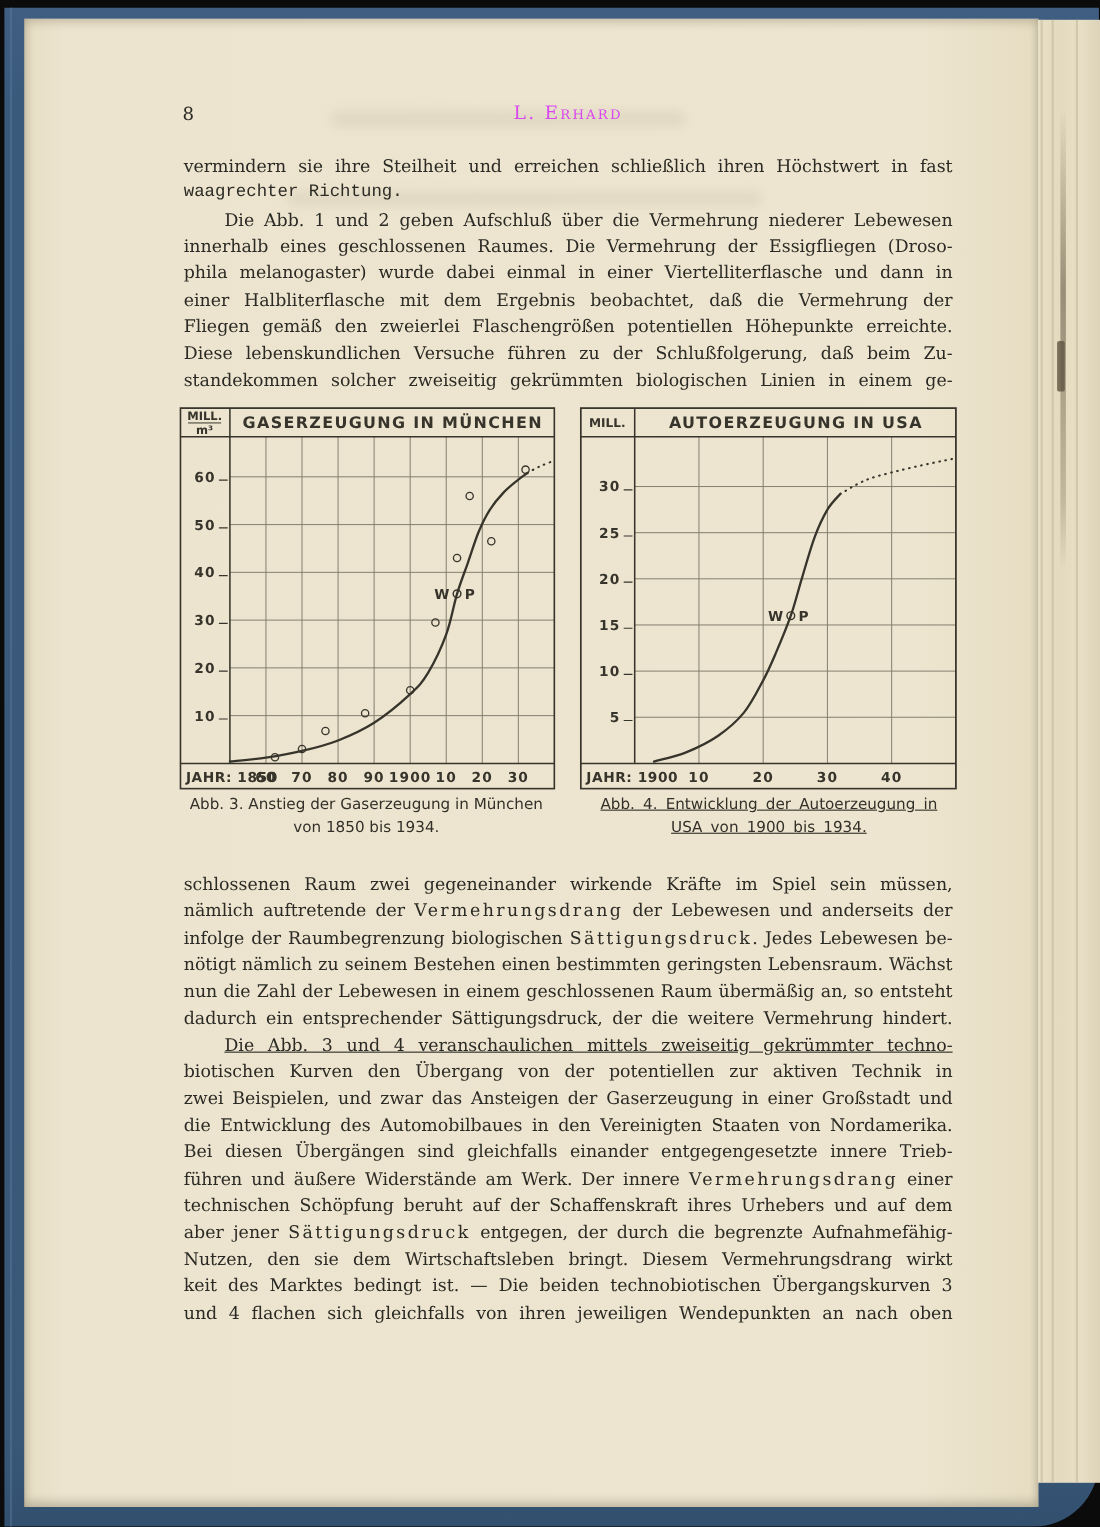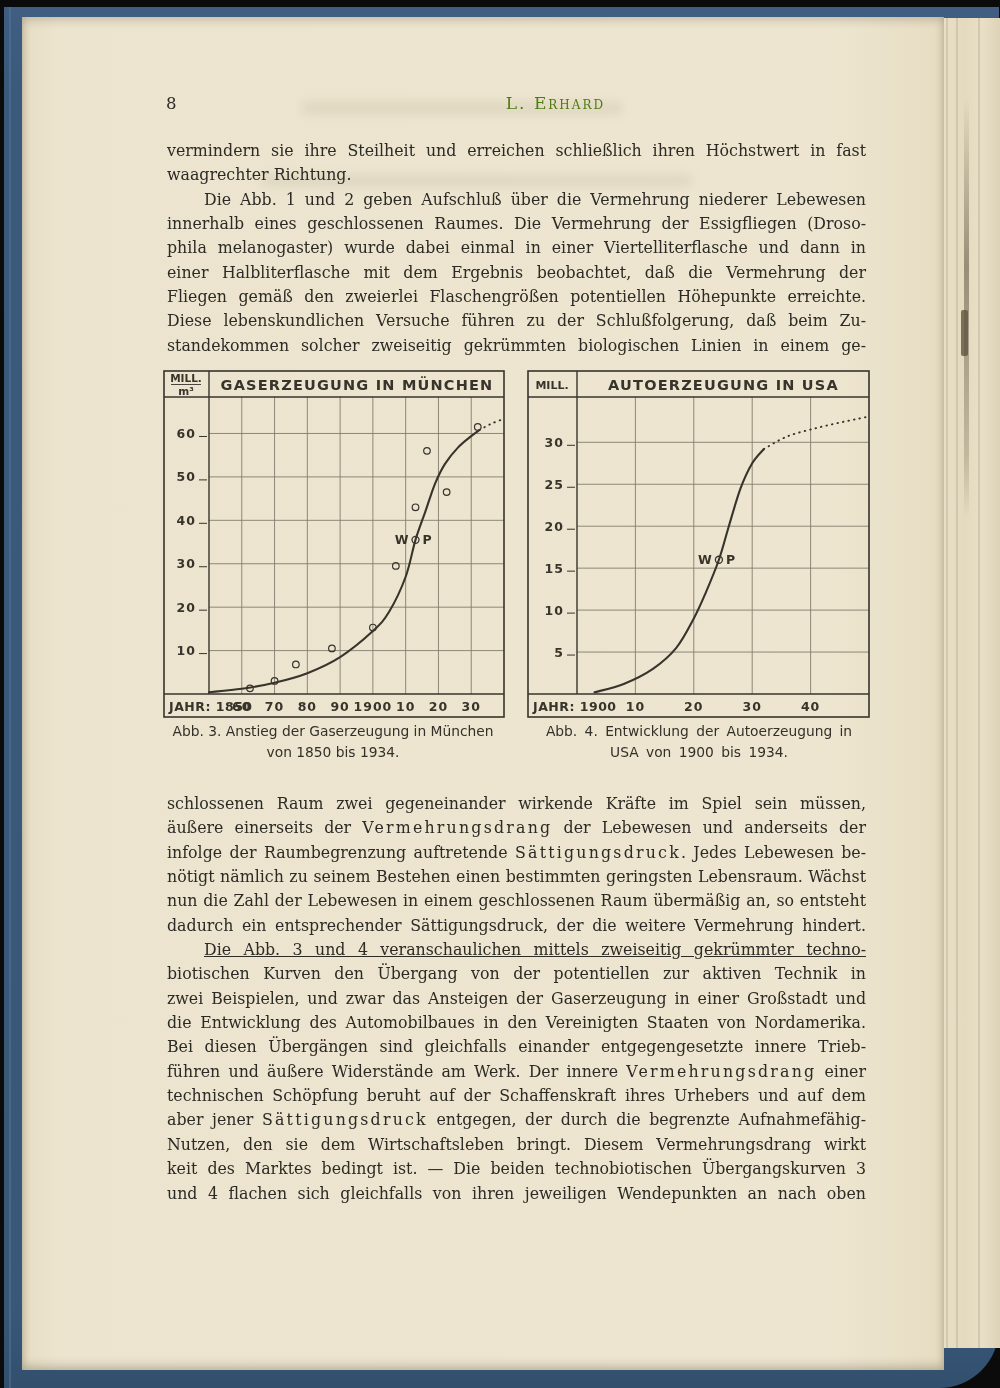--- a/index.html
+++ b/index.html
@@ -14,34 +14,34 @@
   .stack-line{position:absolute;top:0;width:2px;height:100%;background:#c9bfa2;opacity:.7;}
   .stack-slit{position:absolute;left:24px;top:80px;width:5px;height:420px;
          background:linear-gradient(180deg,rgba(90,80,60,0),rgba(90,80,60,.55) 40%,rgba(90,80,60,.25) 85%,rgba(90,80,60,0));}
   .stack-mark{position:absolute;left:21px;top:292px;width:7px;height:46px;background:#5f5440;opacity:.8;border-radius:2px;}
   .page{position:absolute;left:22px;top:17px;width:922px;height:1353px;
         background:linear-gradient(90deg,#e6ddc4 0%,#ece4ce 4%,#ede5cf 88%,#e6ddc3 99%);
         box-shadow:inset 0 4px 8px rgba(60,50,30,.18), inset 0 -5px 9px rgba(60,50,30,.22);}
   .bleed{position:absolute;background:rgba(110,100,75,.10);filter:blur(5px);border-radius:4px;}
   .pagenum{position:absolute;left:166px;top:94px;font-size:16.5px;color:#2e2c27;}
   .running-header{position:absolute;left:167px;width:699px;top:93px;text-align:center;
-        font-variant:small-caps;letter-spacing:2px;font-size:17px;color:#4d7c0f;padding-left:39px;}
+        font-variant:small-caps;letter-spacing:2px;font-size:17px;color:#d946ef;}
   .textblock{position:absolute;left:167px;width:699px;color:#2b2a25;font-size:15.8px;}
   #text-top{top:141px;}
   #text-bottom{top:794px;}
   .bodyline{height:24.35px;text-align:justify;text-align-last:justify;overflow:visible;}
-  .bodyline.lastleft{text-align-last:left;}
+  .bodyline.lastleft{text-align-last:left;font-family:Liberation Mono, monospace;}
   .sperr{letter-spacing:2.2px;}
   .chartbox{position:absolute;top:370px;}
   #fig3{left:163px;}
   #fig4{left:527px;}
   .caption{position:absolute;top:721px;text-align:center;
         font-family:"DejaVu Sans",sans-serif;font-size:13.8px;line-height:21px;color:#33302a;}
   #cap3{left:155px;width:356px;}
-  #cap4{left:523px;width:352px;word-spacing:3px;}
+  #cap4{left:523px;width:352px;word-spacing:3px;text-decoration:underline;}
   svg text{font-family:"DejaVu Sans",sans-serif;fill:#37342c;}
 </style>
 </head>
 <body>
 
 <div class="stage">
   <div class="cover"></div>
   <div class="cover-edge-line"></div>
   <div class="page-stack">
     <div class="stack-line" style="left:6px"></div>
@@ -175,22 +175,22 @@
       <div>Abb. 3. Anstieg der Gaserzeugung in München</div>
       <div>von 1850 bis 1934.</div>
     </div>
   <div id="cap4" class="caption">
       <div>Abb. 4. Entwicklung der Autoerzeugung in</div>
       <div>USA von 1900 bis 1934.</div>
     </div>
 
   <div id="text-bottom" class="textblock">
       <div class="bodyline"><span>schlossenen Raum zwei gegeneinander wirkende Kräfte im Spiel sein müssen,</span></div>
-      <div class="bodyline"><span>äußere einerseits der </span><span class="sperr">Vermehrungsdrang</span><span> der Lebewesen und anderseits der</span></div>
-      <div class="bodyline"><span>infolge der Raumbegrenzung auftretende </span><span class="sperr">Sättigungsdruck</span><span>. Jedes Lebewesen be-</span></div>
+      <div class="bodyline"><span>nämlich auftretende der </span><span class="sperr">Vermehrungsdrang</span><span> der Lebewesen und anderseits der</span></div>
+      <div class="bodyline"><span>infolge der Raumbegrenzung biologischen </span><span class="sperr">Sättigungsdruck</span><span>. Jedes Lebewesen be-</span></div>
       <div class="bodyline"><span>nötigt nämlich zu seinem Bestehen einen bestimmten geringsten Lebensraum. Wächst</span></div>
       <div class="bodyline"><span>nun die Zahl der Lebewesen in einem geschlossenen Raum übermäßig an, so entsteht</span></div>
       <div class="bodyline"><span>dadurch ein entsprechender Sättigungsdruck, der die weitere Vermehrung hindert.</span></div>
       <div class="bodyline" style="padding-left: 37px; text-decoration: underline;"><span>Die Abb. 3 und 4 veranschaulichen mittels zweiseitig gekrümmter techno-</span></div>
       <div class="bodyline"><span>biotischen Kurven den Übergang von der potentiellen zur aktiven Technik in</span></div>
       <div class="bodyline"><span>zwei Beispielen, und zwar das Ansteigen der Gaserzeugung in einer Großstadt und</span></div>
       <div class="bodyline"><span>die Entwicklung des Automobilbaues in den Vereinigten Staaten von Nordamerika.</span></div>
       <div class="bodyline"><span>Bei diesen Übergängen sind gleichfalls einander entgegengesetzte innere Trieb-</span></div>
       <div class="bodyline"><span>führen und äußere Widerstände am Werk. Der innere </span><span class="sperr">Vermehrungsdrang</span><span> einer</span></div>
       <div class="bodyline"><span>technischen Schöpfung beruht auf der Schaffenskraft ihres Urhebers und auf dem</span></div>

